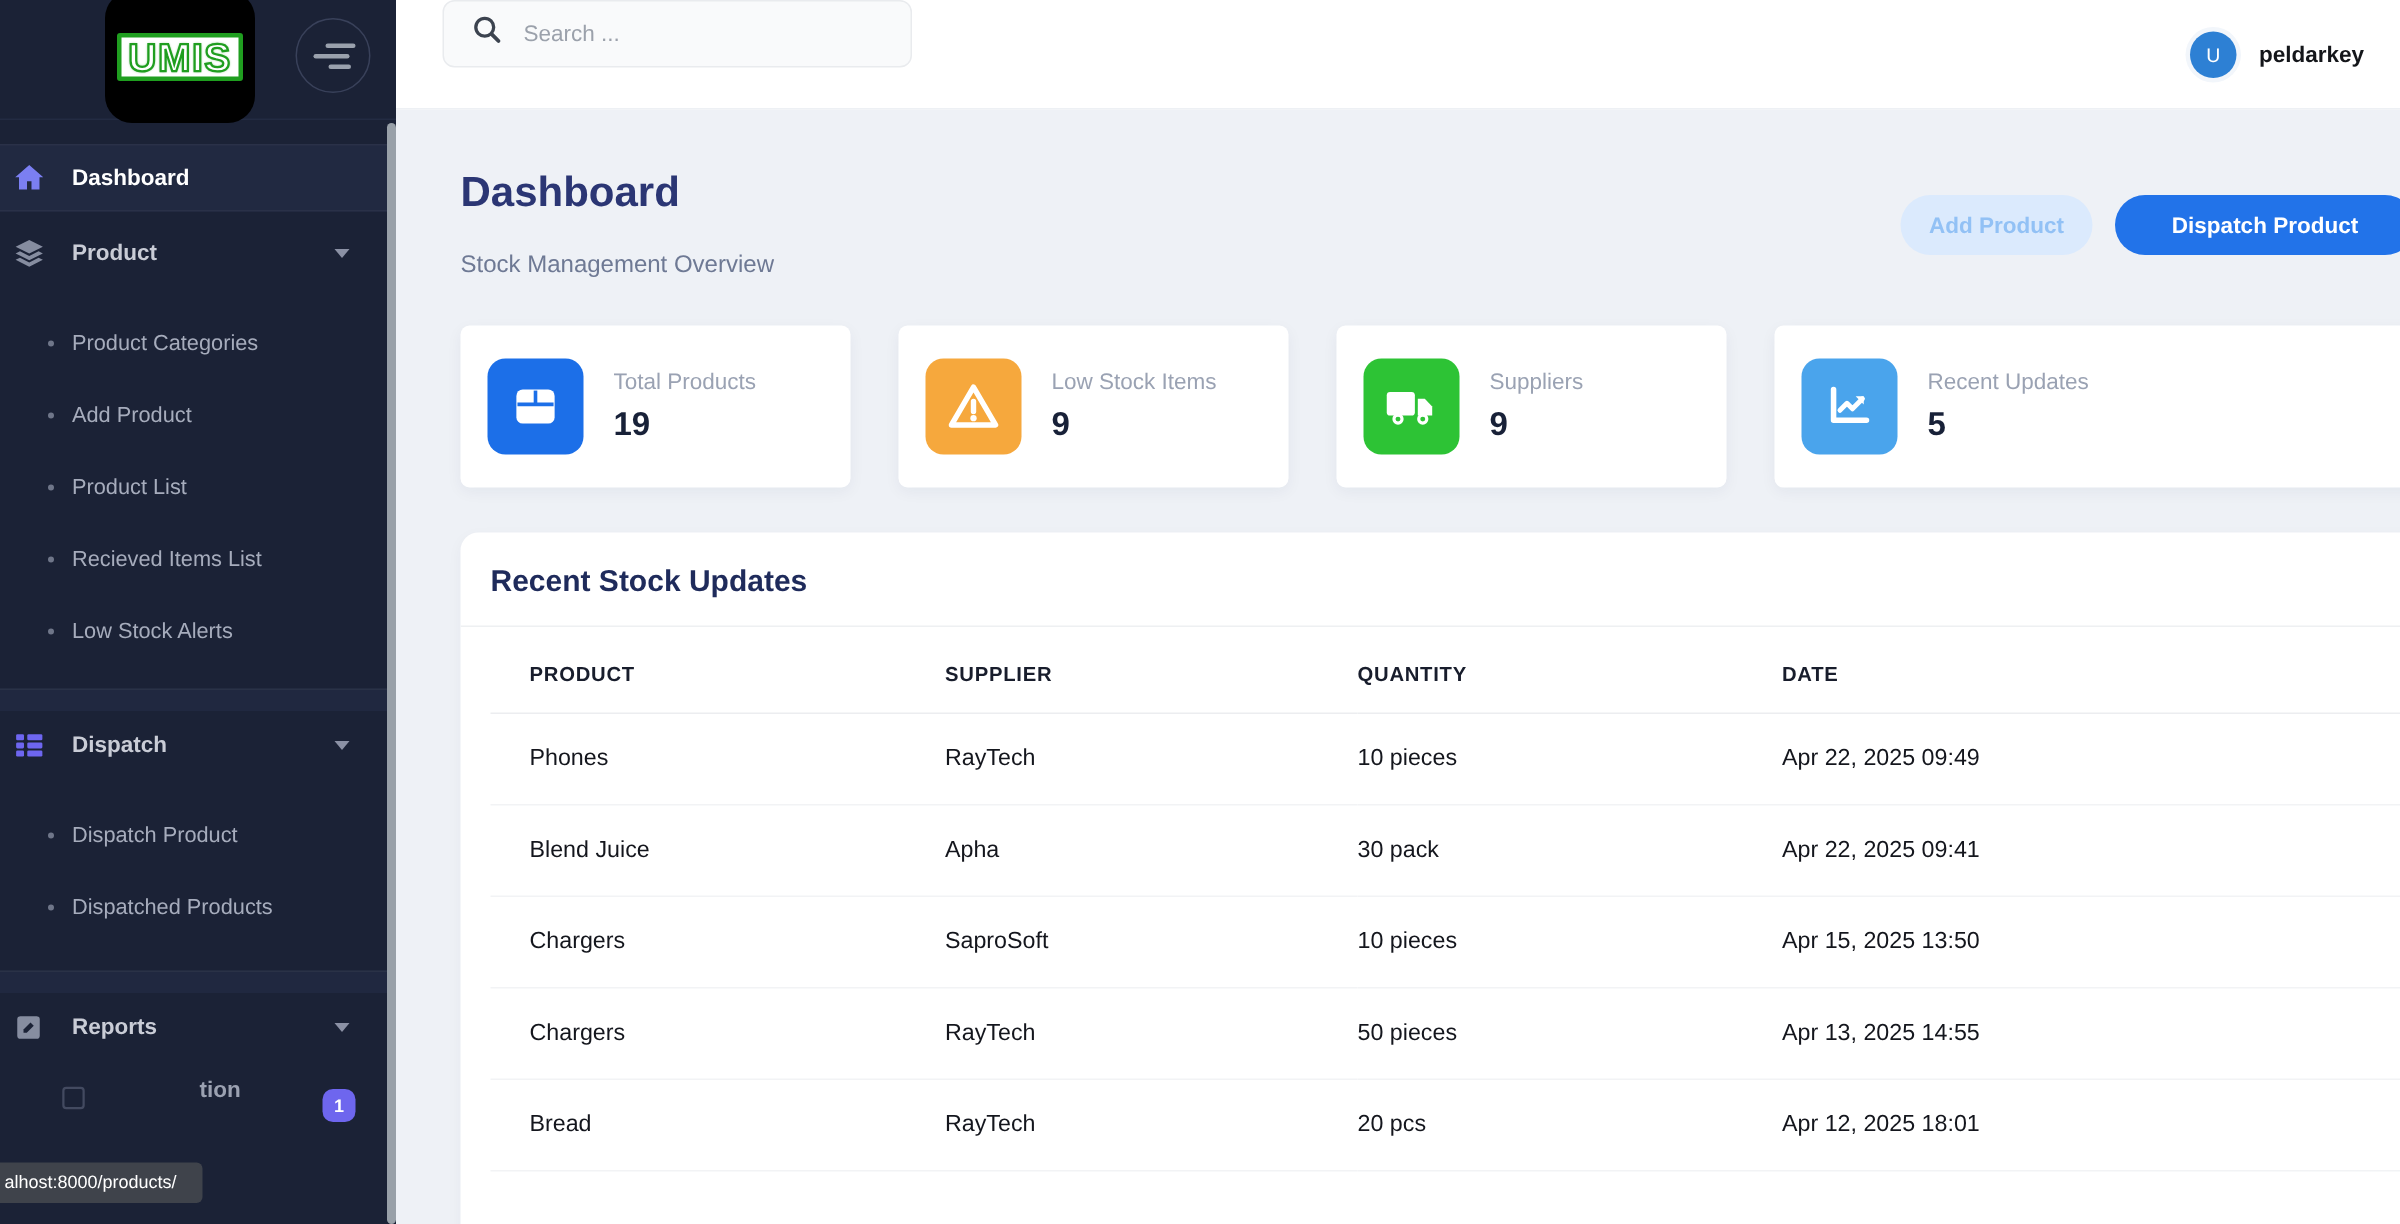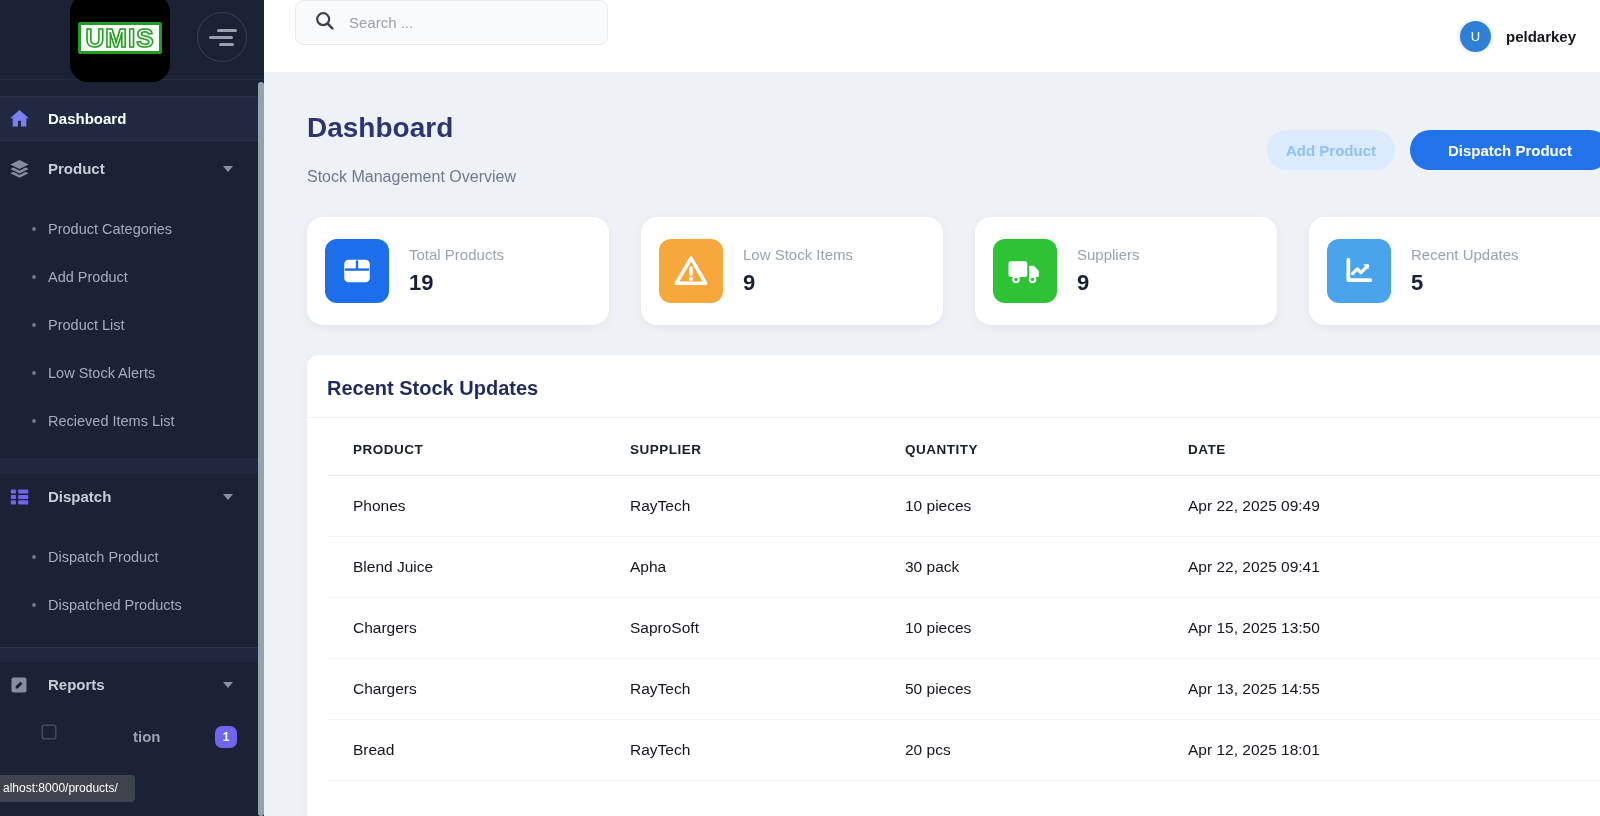--- a/index.html
+++ b/index.html
@@ -34,21 +34,21 @@
   .caret { position:absolute; right:31px; top:20px; width:0; height:0;
            border-left:5px solid transparent; border-right:5px solid transparent; border-top:6px solid #8b91a5; }
   .submenu { padding:14px 0 0 0; }
   .submenu-item { height:48px; display:flex; align-items:center; padding-left:32px; cursor:pointer; }
   .dot { width:4px; height:4px; border-radius:50%; background:#6f7689; margin-right:12px; flex:none; }
   .submenu-item span { font-size:14.5px; color:#a6acbc; }
   .section-sep { height:15px; margin-top:14px; background:#202840; border-top:1px solid #2a3247; }
   .section-sep.s2 { margin-top:18px; }
   .bottom-item { position:relative; height:45px; margin-top:10px; }
   .bottom-item .dimicon { position:absolute; left:40px; top:6px; }
-  .bottom-item .frag { position:absolute; left:133px; top:11px; font-size:15px; font-weight:bold; color:#9ba1b1; }
+  .bottom-item .frag { position:absolute; left:133px; top:1px; font-size:15px; font-weight:bold; color:#9ba1b1; }
   .badge { position:absolute; right:27px; top:9px; min-width:22px; height:22px; border-radius:7px;
            background:#6e66ee; color:#fff; font-size:12px; font-weight:bold;
            display:flex; align-items:center; justify-content:center; }
   .side-scrollbar { position:absolute; right:0; top:82px; width:6px; height:734px; background:#98a0a8; border-radius:3px; }
 
   
   .status-tooltip { position:absolute; left:0; top:775px; width:135px; height:27px; background:#3f434b;
                     color:#fff; font-size:12px; line-height:27px; padding-left:3px; white-space:nowrap;
                     overflow:hidden; border-radius:0 4px 4px 0; z-index:50; }
 
@@ -68,21 +68,21 @@
   .content { padding:39px 0 0 43px; width:1439px; }
   .page-title { font-size:28px; font-weight:bold; color:#2b3674; }
   .page-subtitle { margin-top:24px; font-size:16px; color:#6e7994; }
   .header-buttons { position:absolute; top:130px; left:1003px; display:flex; gap:15px; }
   .btn { height:40px; border:none; border-radius:20px; font-size:15px; font-weight:bold;
          font-family:"Liberation Sans", sans-serif; cursor:pointer; }
   .btn-add { width:128px; background:#dbeafd; color:#92c1f5; }
   .btn-dispatch { width:200px; background:#2273e9; color:#ffffff; }
 
   .cards-row { display:flex; gap:32px; width:1396px; margin-top:31px; }
-  .stat-card { flex:none; width:302px; height:108px; background:#fff; border-radius:16px;
+  .stat-card { flex:none; width:260px; height:108px; background:#fff; border-radius:6px;
                box-shadow:0 3px 10px rgba(25,39,70,0.05); display:flex; align-items:center; padding-left:18px; }
   .stat-card:last-child { flex:1; }
   .icon-box { width:64px; height:64px; border-radius:12px; display:flex; align-items:center;
               justify-content:center; margin-right:20px; flex:none; }
   .ic-blue { background:#1c6fe8; } .ic-orange { background:#f6a83d; }
   .ic-green { background:#2dc335; } .ic-sky { background:#4aa4ec; }
   .stat-label { font-size:15px; color:#9aa2b3; margin-bottom:7px; }
   .stat-value { font-size:22px; font-weight:bold; color:#182138; }
 
   .table-card { width:1396px; height:500px; background:#fff; border-radius:12px; margin-top:30px;
@@ -145,25 +145,25 @@
         <div class="submenu-item">
           <span class="dot"></span>
           <span>Add Product</span>
         </div>
         <div class="submenu-item">
           <span class="dot"></span>
           <span>Product List</span>
         </div>
         <div class="submenu-item">
           <span class="dot"></span>
+          <span>Recieved Items List</span>
+        </div>
+        <div class="submenu-item">
+          <span class="dot"></span>
           <span>Low Stock Alerts</span>
-        </div>
-        <div class="submenu-item">
-          <span class="dot"></span>
-          <span>Recieved Items List</span>
         </div>
       </div>
 
       <div class="section-sep"></div>
 
       <div class="nav-item">
         <span class="nicon">
           <svg width="21" height="21" viewBox="0 0 24 24" fill="#6e66f0">
             <rect x="2" y="4" width="6" height="4.6" rx="1"></rect>
               <rect x="10.5" y="4" width="11.5" height="4.6" rx="1"></rect>

